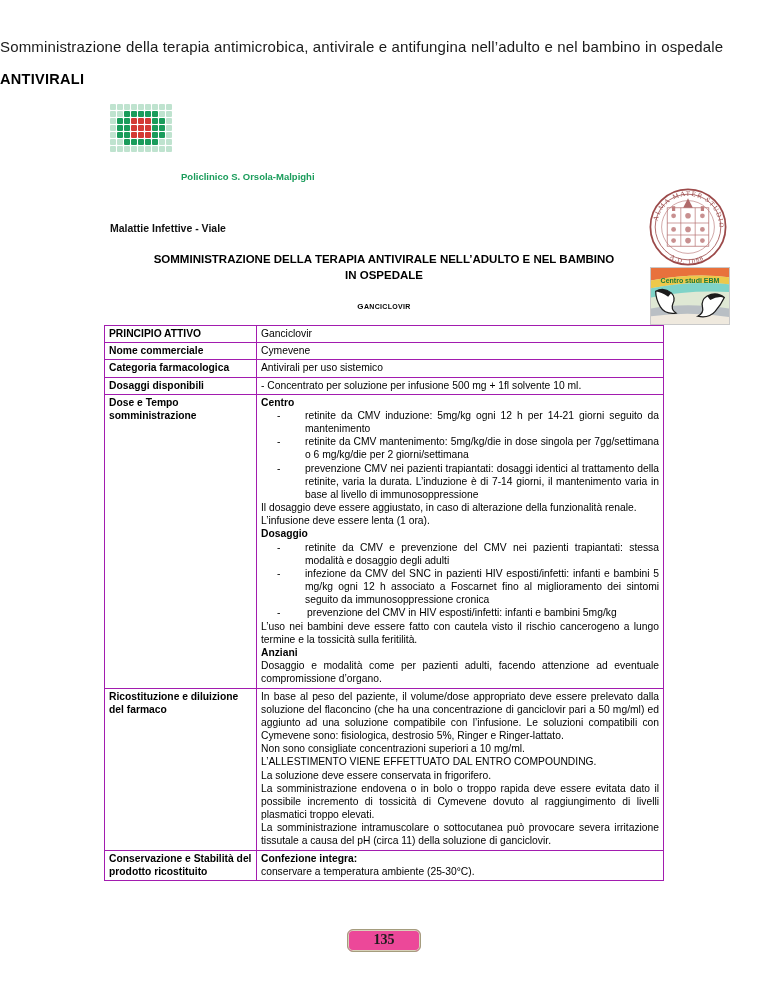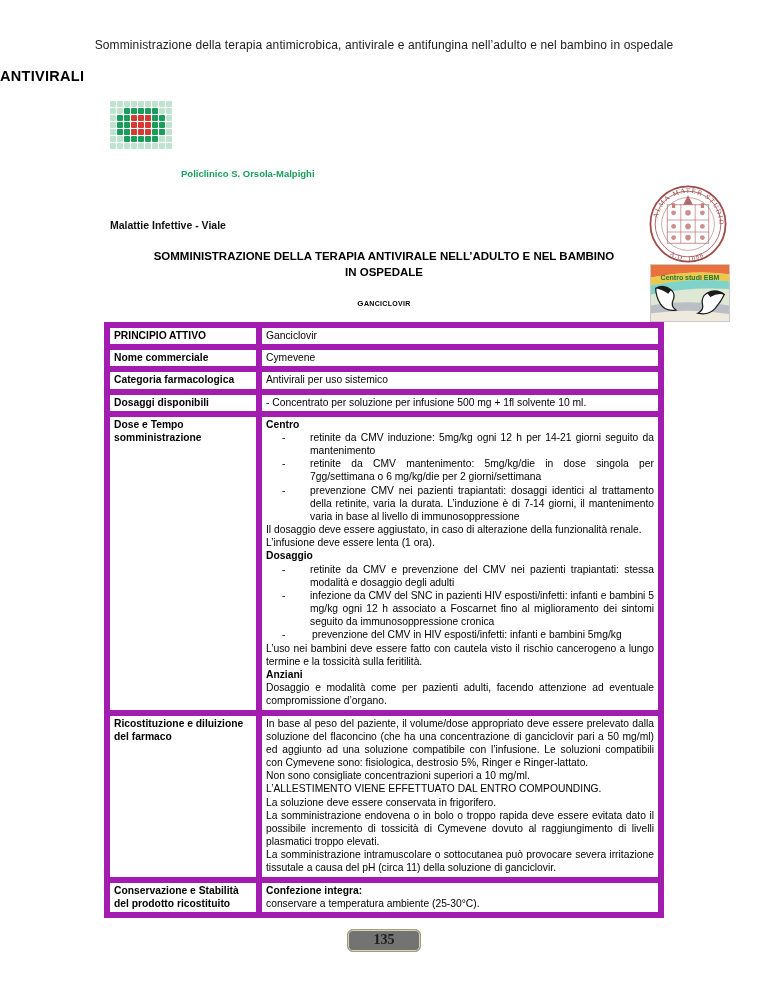--- a/index.html
+++ b/index.html
@@ -18,22 +18,22 @@
   .page {
     position: relative;
     width: 768px;
     height: 994px;
     box-sizing: border-box;
     padding: 0;
   }
 
   
   .doc-header {
-    text-align: center;
-    font-size: 12px;
+    text-align: left;
+    font-size: 15px;
     color: #1a1a1a;
     padding-top: 38px;
     letter-spacing: 0.01em;
   }
   .doc-maintitle {
     text-align: left;
     font-size: 14.5px;
     font-weight: bold;
     margin-top: 16px;
     letter-spacing: 0.02em;
@@ -143,21 +143,21 @@
   .drug-name::first-letter { font-size: 12px; }
 
   
   table.spec {
     border-collapse: collapse;
     width: 560px;
     margin: 13px auto 0 auto;
     table-layout: fixed;
   }
   table.spec td {
-    border: 6px solid #a21caf;
+    border: 1px solid #a21caf;
     vertical-align: top;
     font-size: 10.3px;
     line-height: 1.28;
     padding: 1px 4px 2px 4px;
   }
   td.lbl {
     width: 152px;
     font-weight: bold;
     font-size: 9.8px;
     line-height: 1.3;
@@ -191,21 +191,21 @@
     position: absolute;
     left: 0;
     right: 0;
     bottom: 42px;
     text-align: center;
   }
   .pagenum {
     display: inline-block;
     min-width: 44px;
     padding: 2px 14px 3px 14px;
-    background: #737373;
+    background: #ec4899;
     border: 1px solid #a59d7e;
     border-radius: 6px;
     font-family: "Liberation Serif", serif;
     font-weight: bold;
     font-size: 14px;
     color: #1c1c1c;
     box-shadow: inset 0 0 0 1px #d8d2ba;
   }
 </style>
 </head>

